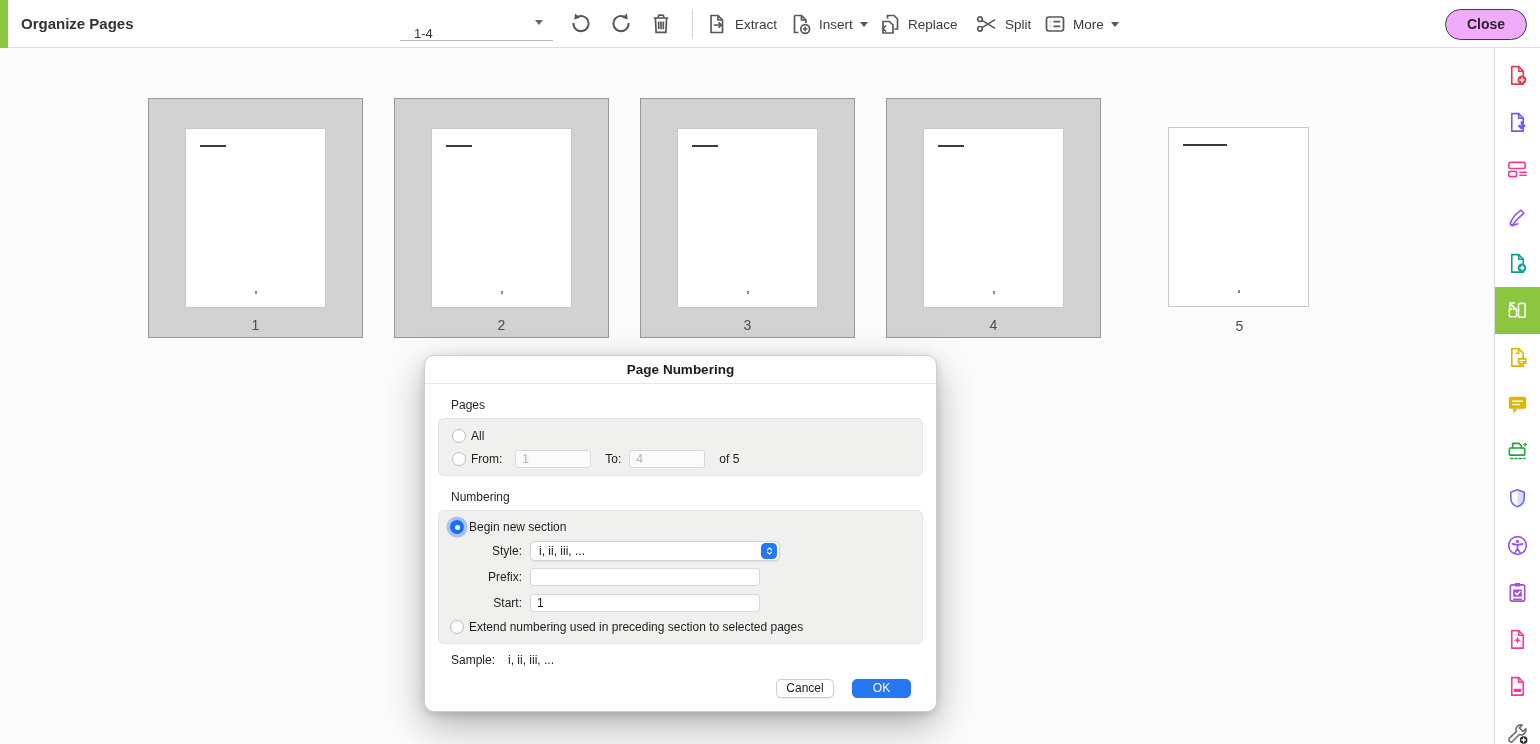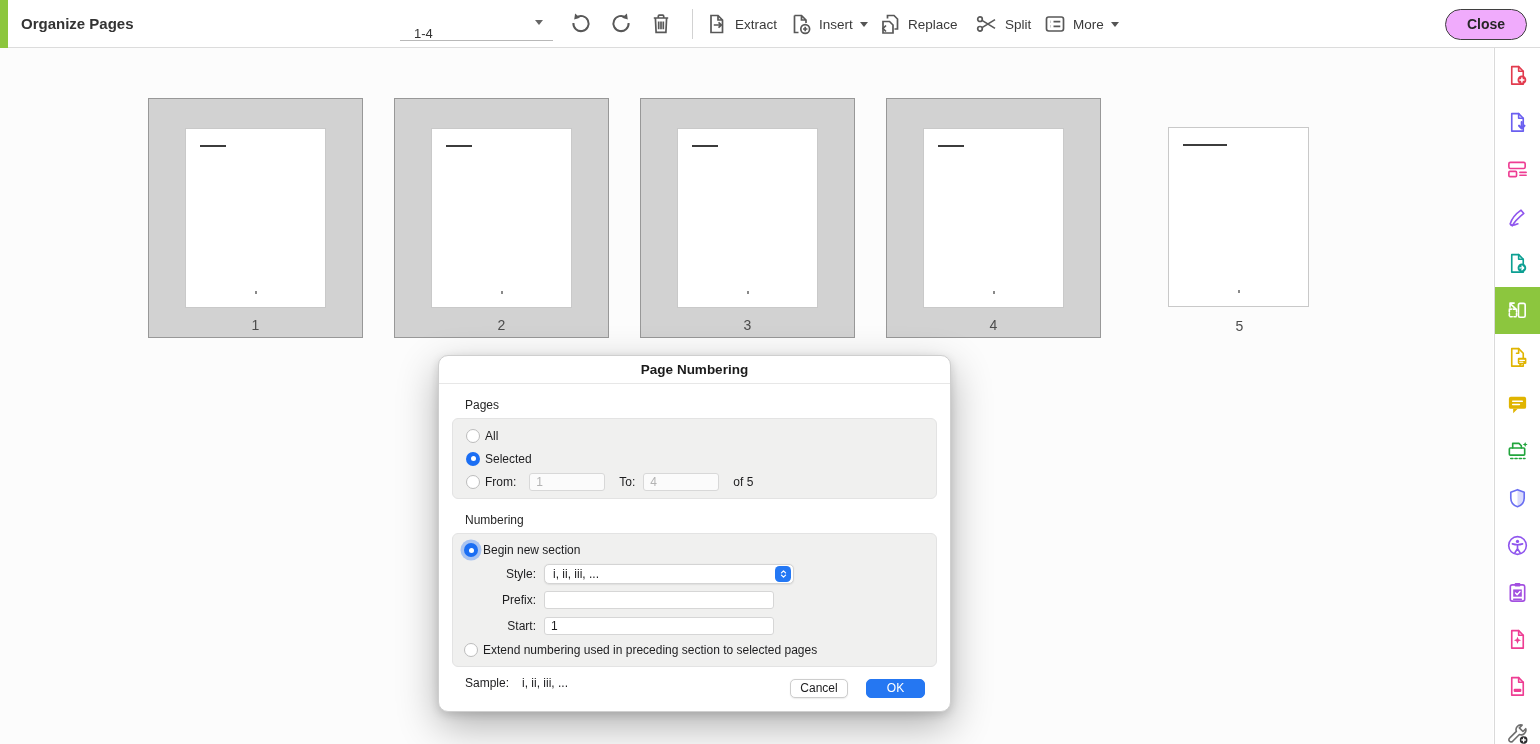--- a/index.html
+++ b/index.html
@@ -45,21 +45,21 @@
 
   
   .sidebar { position:absolute; right:0; top:48px; width:46px; bottom:0; background:#fff;
     border-left:1px solid #dadada; display:flex; flex-direction:column; align-items:center;
     padding-top:4px; overflow:hidden; }
   .sb-item { width:46px; height:47px; flex:none; display:flex; align-items:center;
     justify-content:center; cursor:pointer; }
   .sb-item svg { width:23px; height:23px; display:block; }
 
   
-  .dialog { position:absolute; left:438px; top:355px; width:513px; height:357px;
+  .dialog { position:absolute; left:424px; top:355px; width:513px; height:357px;
     background:#fff; border:1px solid #cfcfcf; border-radius:10px; z-index:10;
     box-shadow:0 14px 40px rgba(0,0,0,.30), 0 3px 10px rgba(0,0,0,.14); }
   .dlg-title { height:28px; line-height:28px; text-align:center; font-size:13.5px;
     font-weight:bold; color:#1b1b1b; border-bottom:1px solid #e7e7e7; }
   .dlg-body { padding:12px 13px 0; }
   .sec-label { font-size:12px; color:#262626; margin:2px 0 6px 13px; }
   .group { background:#f0f0ef; border:1px solid #e3e3e3; border-radius:6px;
     padding:5px 13px; width:485px; }
   .row { display:flex; align-items:center; }
   .pages-group .row { height:23px; }
@@ -377,24 +377,20 @@
   <div class="dlg-title">Page Numbering</div>
   <div class="dlg-body">
 
     <div class="sec-label">Pages</div>
     <div class="group pages-group">
       <div class="row">
         <span class="radio"></span>
         <span class="rlbl">All</span>
       </div>
       <div class="row">
-        <span class="radio checked"></span>
-        <span class="rlbl">Selected</span>
-      </div>
-      <div class="row">
         <span class="radio"></span>
         <span class="rlbl">From:</span>
         <input class="mini-input" style="width: 76px; margin-left: 13px;" value="1">
         <span class="rlbl" style="margin-left:14px">To:</span>
         <input class="mini-input" style="width: 76px; margin-left: 8px;" value="4">
         <span class="of-text">of 5</span>
       </div>
     </div>
 
     <div class="sec-label" style="margin-top:14px">Numbering</div>

